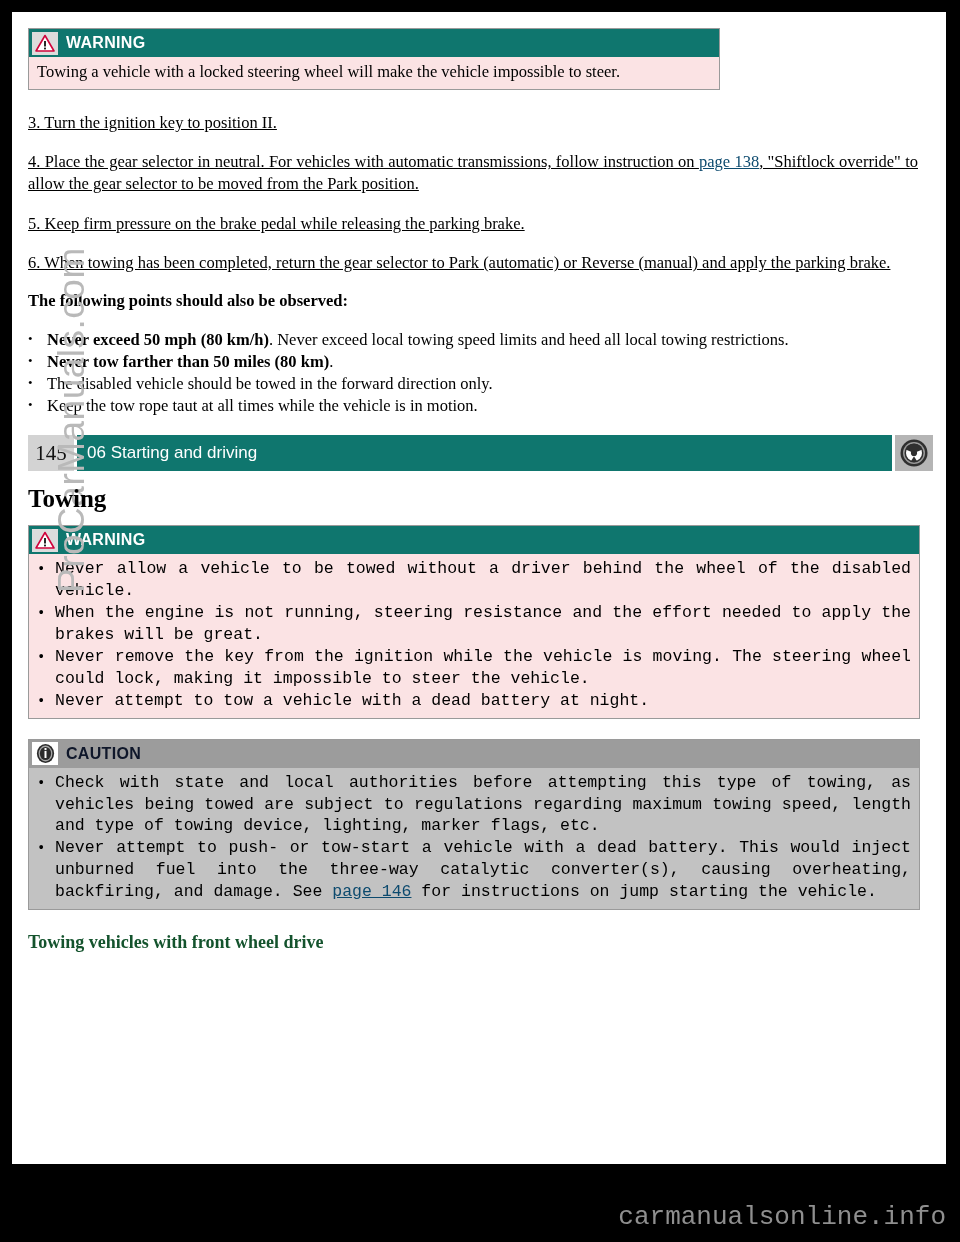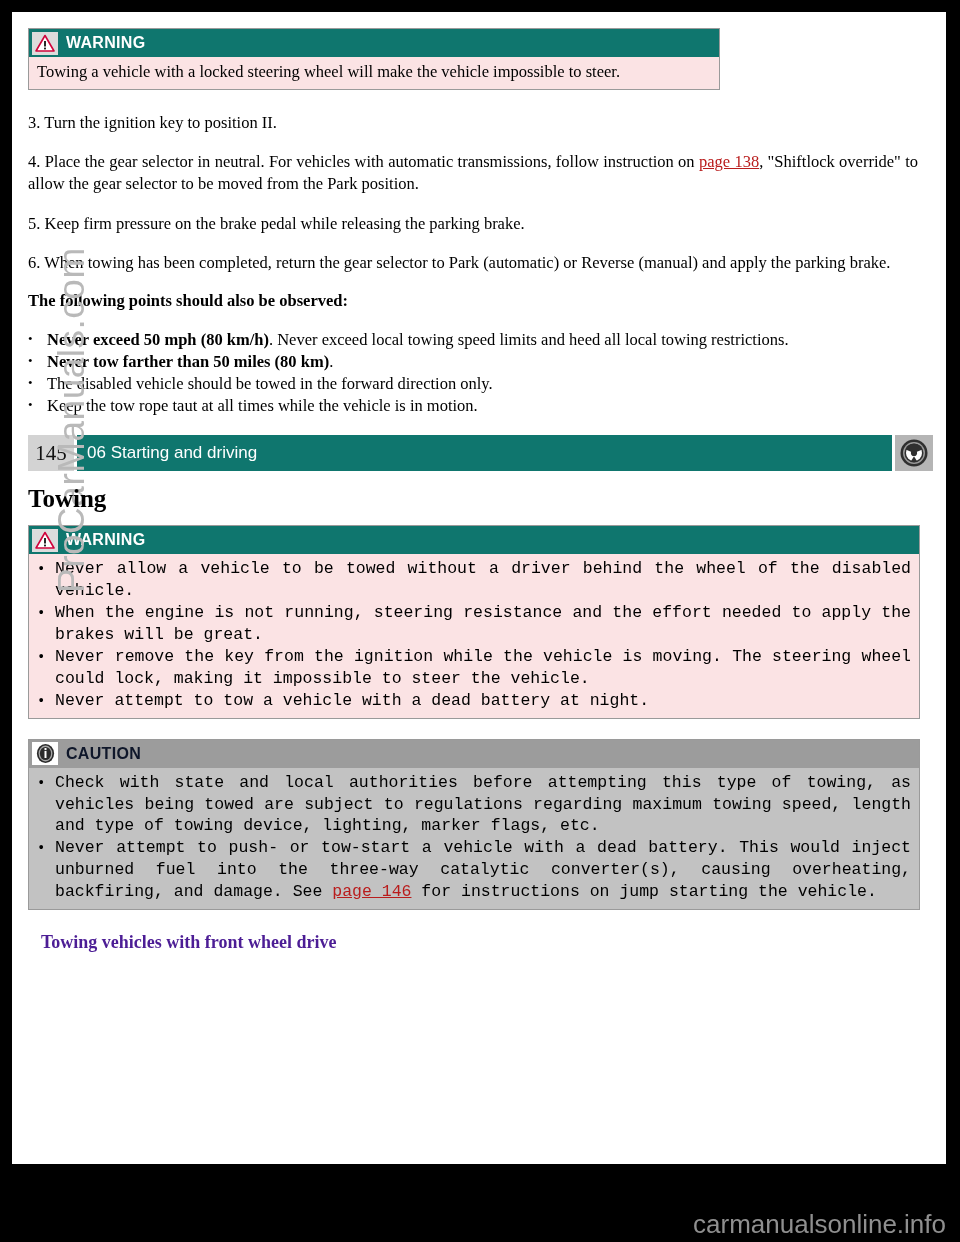--- a/index.html
+++ b/index.html
@@ -140,20 +140,21 @@
   
   .body-text {
     font-size: 16.5px;
     line-height: 1.35;
     color: #000;
     margin: 0 0 17px 0;
     width: 890px;
     text-align: justify;
     position: relative;
     z-index: 2;
+    text-decoration: underline;
   }
   .body-text.first-step { margin-top: 22px; }
 
   .lead-bold {
     font-weight: bold;
     font-size: 16.5px;
     margin: 0 0 18px 0;
     position: relative;
     z-index: 2;
   }
@@ -178,21 +179,21 @@
     content: "\2022";
     display: inline-block;
     width: 19px;
     text-indent: 0;
     font-size: 13px;
     vertical-align: 2px;
   }
   .b { font-weight: bold; }
 
   a.doclink {
-    color: #b91c1c;
+    color: #0c4a6e;
     text-decoration: underline;
   }
 
   
   .chapter-bar {
     display: flex;
     align-items: stretch;
     width: 905px;
     height: 36px;
     margin-top: 18px;
@@ -235,32 +236,32 @@
     font-size: 25px;
     font-weight: bold;
     color: #000;
     margin: 14px 0 12px 0;
     position: relative;
     z-index: 6;
   }
   .subsection-title {
     font-size: 18px;
     font-weight: bold;
-    color: #4c1d95;
-    margin: 22px 0 0 13px;
+    color: #14532d;
+    margin: 22px 0 0 0;
     position: relative;
     z-index: 2;
   }
 
   
   .footer-brand {
     position: absolute;
     right: 14px;
-    bottom: 2px;
-    font-family: Liberation Sans, sans-serif;
+    bottom: 10px;
+    font-family: Liberation Mono, monospace;
     font-size: 26px;
     color: #8f8f8f;
     letter-spacing: 0px;
   }
 </style>
 </head>
 <body>
 
 <div class="page-sheet">
   <div class="page-inner">

